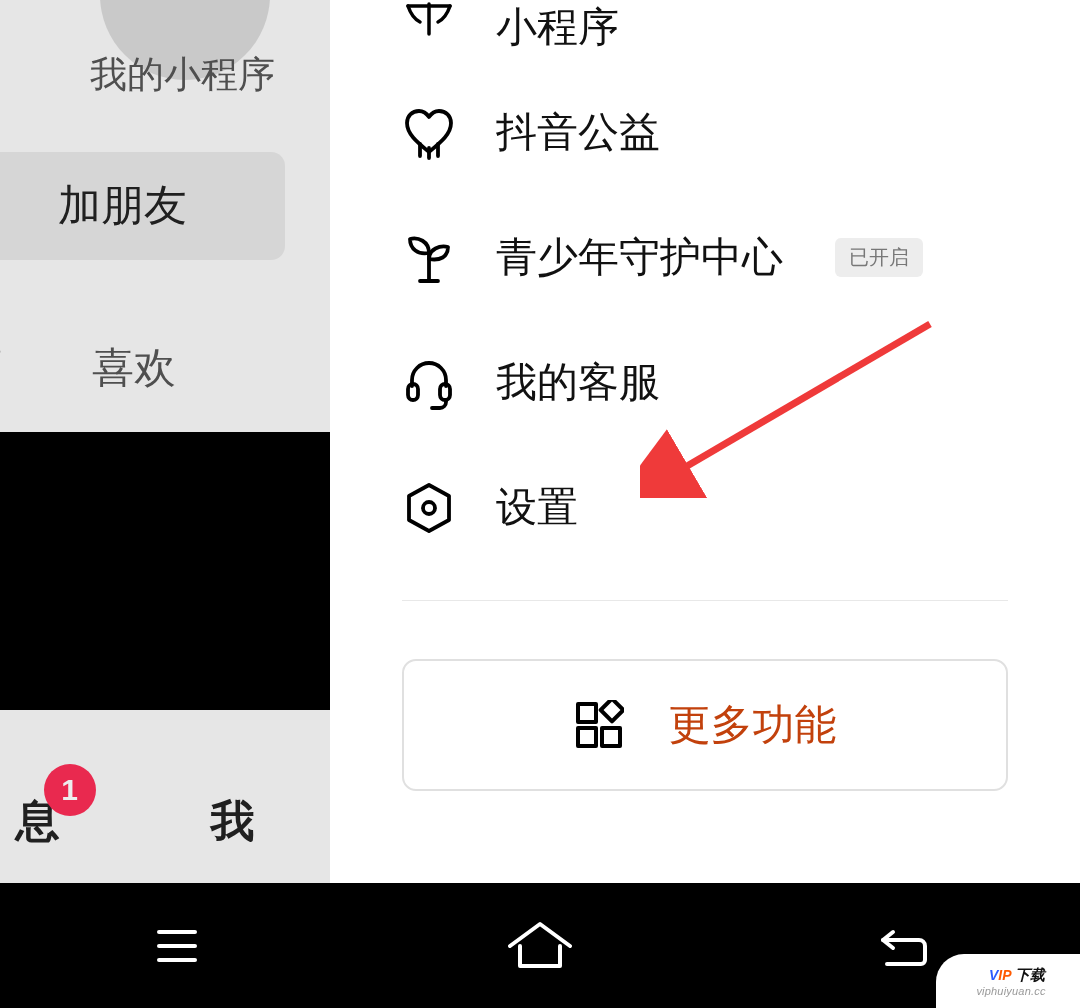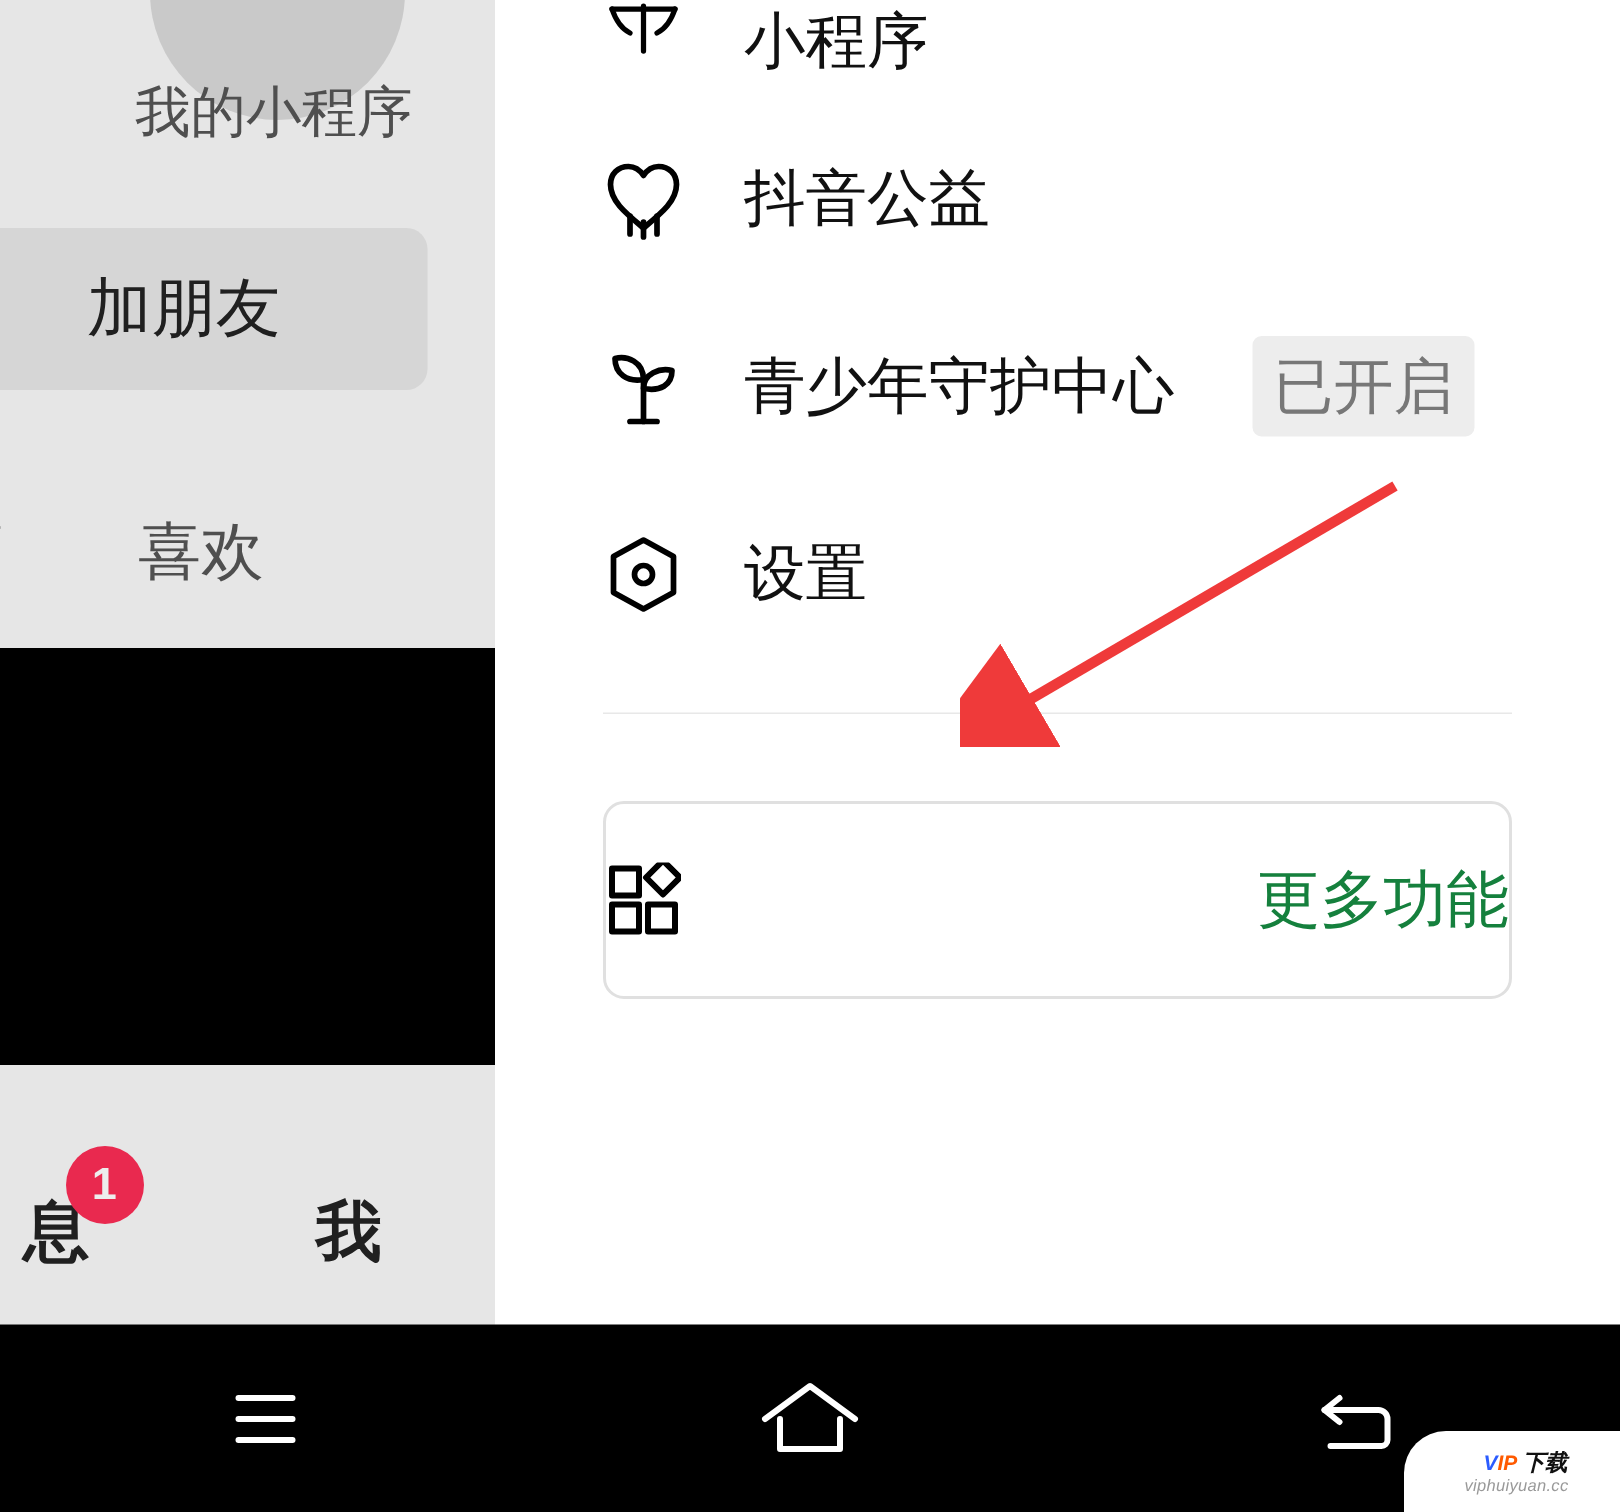--- a/index.html
+++ b/index.html
@@ -48,27 +48,27 @@
   }
   .menu-list { padding-top: 0; }
   .menu-item {
     display: flex; align-items: center; height: 125px;
     padding-left: 72px; gap: 40px; text-align: right;
   }
   .menu-icon { width: 54px; height: 54px; display: flex; align-items: center; justify-content: center; flex-shrink: 0; }
   .menu-label { font-size: 41px; color: #111; font-weight: 500; }
   .menu-tag {
     margin-left: 12px; padding: 6px 14px; background: #ededed;
-    border-radius: 6px; font-size: 40px; color: #777;
+    border-radius: 6px; font-size: 20px; color: #777;
   }
   .divider { margin: 30px 72px 0; height: 1px; background: #e8e8e8; }
   .more-btn {
     margin: 58px 72px 0; height: 132px; border: 2px solid #e0e0e0; border-radius: 14px;
-    display: flex; align-items: center; justify-content: space-between; gap: 45px;
-    font-size: 42px; color: #15803d; font-weight: 500;
+    display: flex; align-items: center; justify-content: center; gap: 45px;
+    font-size: 42px; color: #c2410c; font-weight: 500;
   }
   .more-icon { width: 50px; height: 50px; }
 
   
   .arrow-svg { position: absolute; left: 640px; top: 318px; pointer-events: none; }
 
   
   .navbar {
     position: absolute; left: 0; top: 883px; width: 1080px; height: 125px;
     background: #000; display: flex; align-items: center; justify-content: space-around;
@@ -144,20 +144,31 @@
           <path d="M27 50 V22"></path>
           <path d="M27 22 C27 10 16 6 8 8 C8 18 16 24 27 22 Z"></path>
           <path d="M27 28 C27 18 38 14 46 16 C46 26 38 30 27 28 Z"></path>
           <line x1="18" y1="50" x2="36" y2="50"></line>
         </svg>
       </span>
       <span class="menu-label">青少年守护中心</span>
       <span class="menu-tag">已开启</span>
     </div>
 
+    <div class="menu-item">
+      <span class="menu-icon">
+        <svg viewBox="0 0 54 54" width="54" height="54" fill="none" stroke="#000" stroke-width="3.8" stroke-linecap="round" stroke-linejoin="round">
+          <path d="M10 30 V24 a17 17 0 0 1 34 0 V30"></path>
+          <rect x="6" y="28" width="10" height="16" rx="5"></rect>
+          <rect x="38" y="28" width="10" height="16" rx="5"></rect>
+          <path d="M44 44 V46 a6 6 0 0 1 -6 6 H30"></path>
+        </svg>
+      </span>
+      <span class="menu-label">我的客服</span>
+    </div>
 
     <div class="menu-item">
       <span class="menu-icon">
         <svg viewBox="0 0 54 54" width="54" height="54" fill="none" stroke="#000" stroke-width="3.8" stroke-linejoin="round">
           <polygon points="27,4 47,15 47,39 27,50 7,39 7,15"></polygon>
           <circle cx="27" cy="27" r="6"></circle>
         </svg>
       </span>
       <span class="menu-label">设置</span>
     </div>

